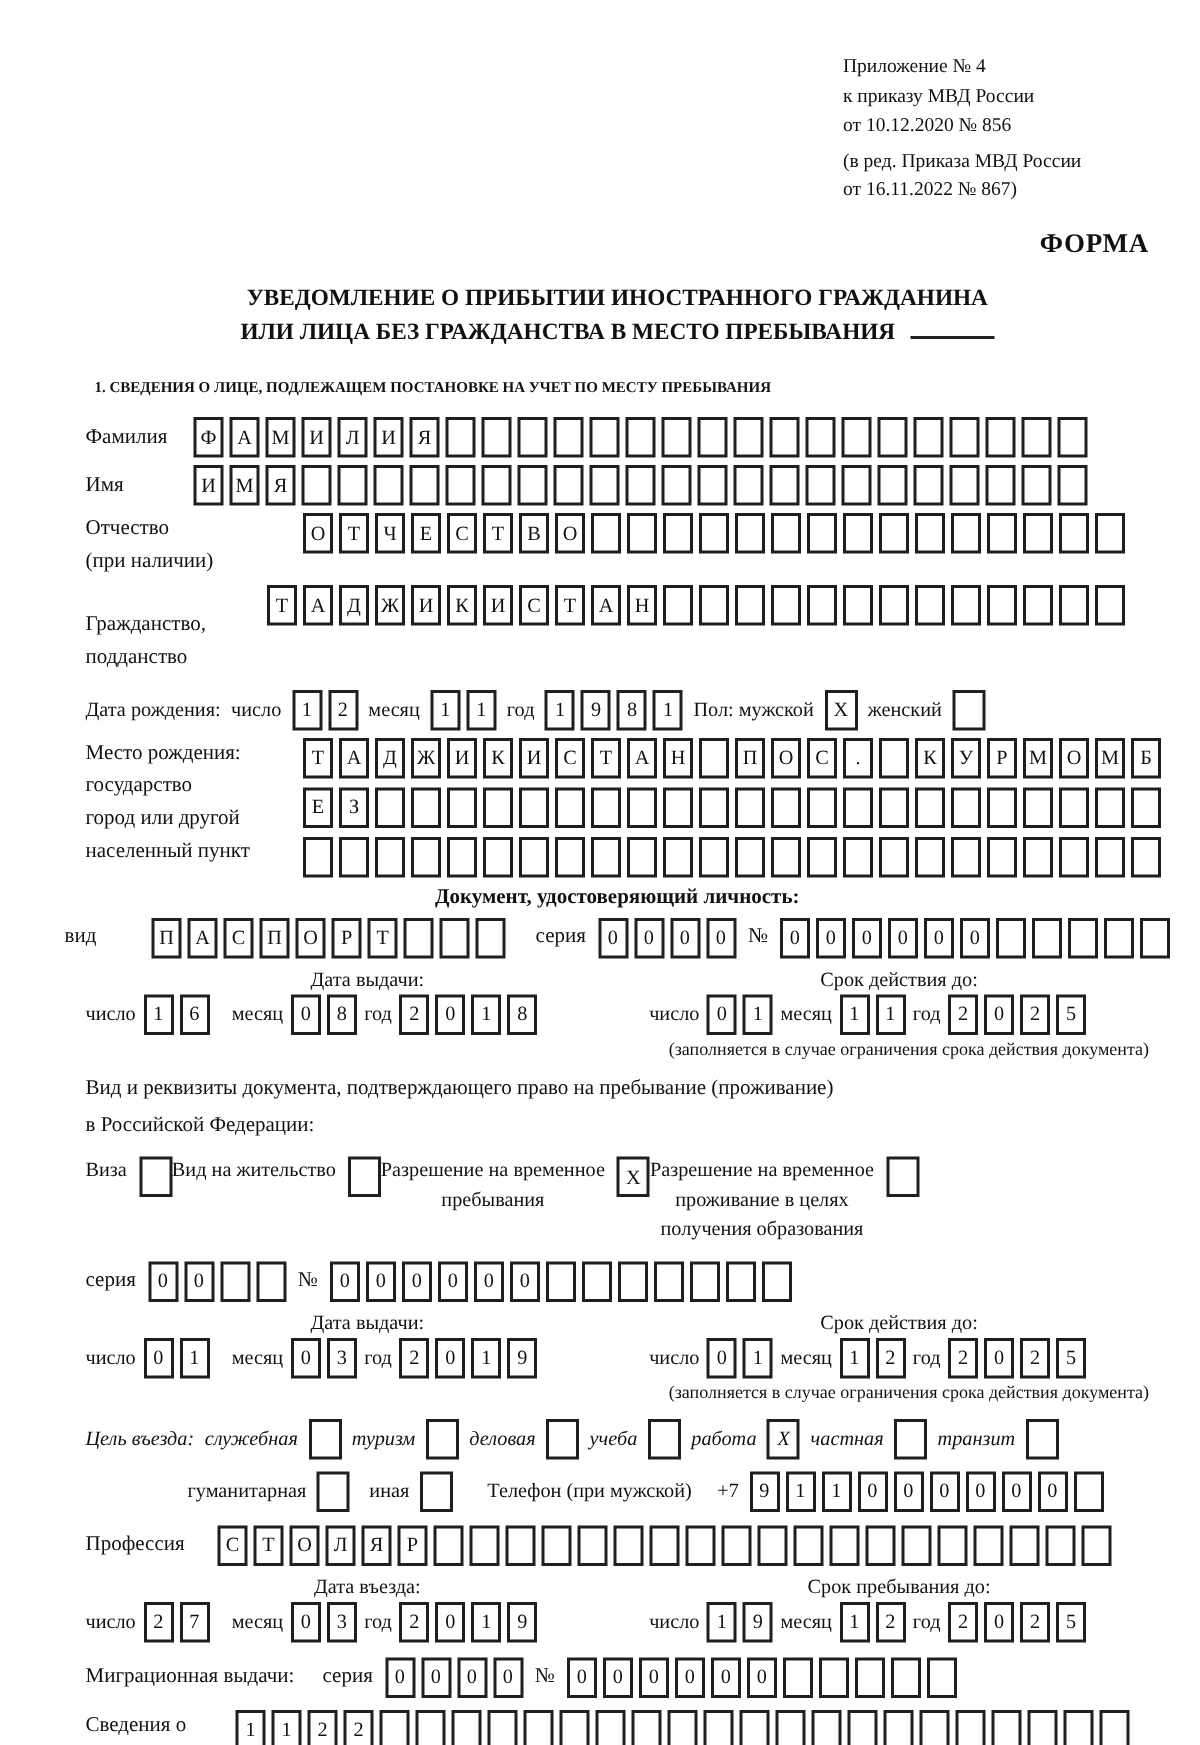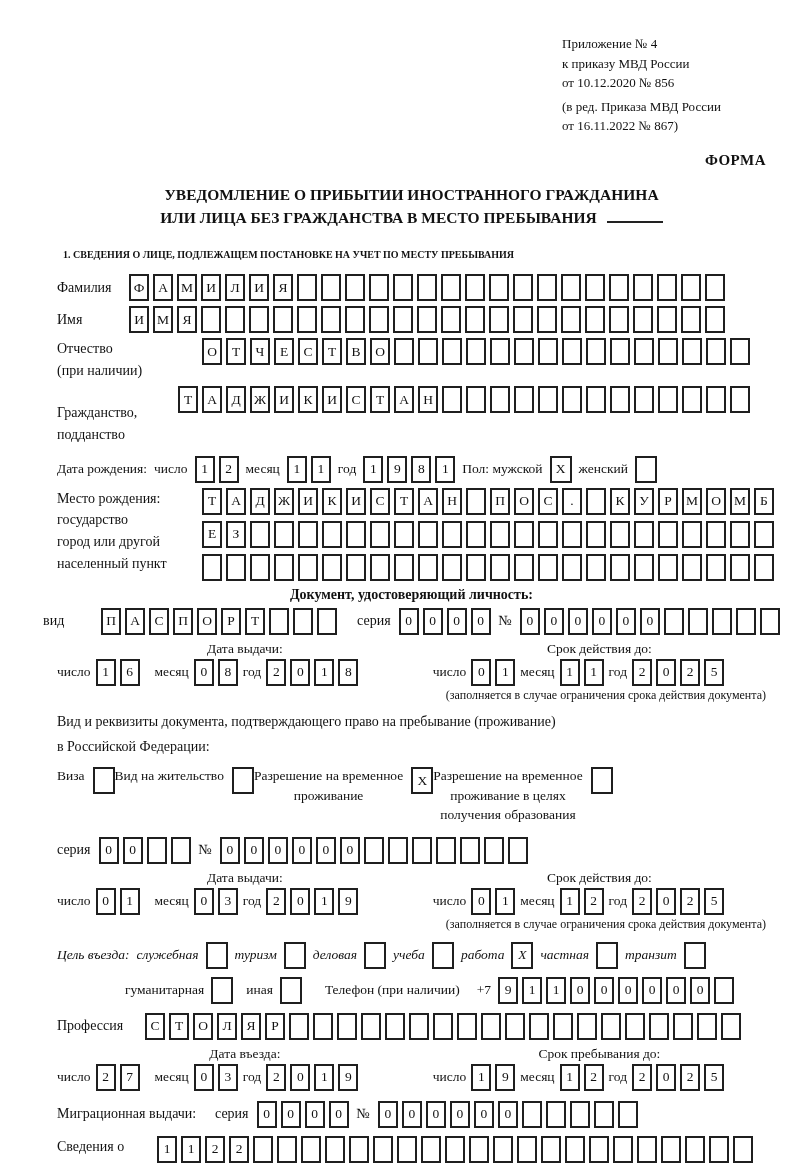--- a/index.html
+++ b/index.html
@@ -6,21 +6,21 @@
   body {
     width:800px; min-height:1163px;
     font-family:"Liberation Serif","DejaVu Serif",serif;
     color:#111; -webkit-font-smoothing:antialiased;
   }
   .page { padding:34px 34px 30px 57px; }
 
   
   .req-block { margin-left:505px; font-size:13px; line-height:1.5; }
   .req-note { margin-top:4px; }
-  .forma { text-align:right; font-weight:bold; font-size:15px; margin-top:16px; letter-spacing:.5px; }
+  .forma { text-align:right; font-weight:bold; font-size:18px; margin-top:16px; letter-spacing:.5px; }
 
   
   .title { text-align:center; font-weight:bold; font-size:15.5px; line-height:1.5; margin-top:14px; }
   .title .blank { display:inline-block; width:56px; border-bottom:2px solid #222; height:14px; margin-left:10px; }
 
   .section-title { font-weight:bold; font-size:10px; margin:20px 0 14px 6px; }
 
   
   .row { display:flex; align-items:flex-start; margin:5px 0; }
   .row.center { align-items:center; }
@@ -412,21 +412,21 @@
       <span class="txt">Виза</span>
       <span class="cb"></span>
     </div>
     <div class="opt">
       <span class="txt">Вид на жительство</span>
       <span class="cb"></span>
     </div>
     <div class="opt">
       <span class="txt">
         <span>Разрешение на временное</span><br>
-        <span>проживание</span>
+        <span>пребывания</span>
       </span>
       <span class="cb">X</span>
     </div>
     <div class="opt">
       <span class="txt">
         <span>Разрешение на временное</span><br>
         <span>проживание в целях</span><br>
         <span>получения образования</span>
       </span>
       <span class="cb"></span>
@@ -522,21 +522,21 @@
     <span>частная</span>
     <span class="cb"></span>
     <span>транзит</span>
     <span class="cb"></span>
   </div>
   <div class="purpose-row2">
     <span>гуманитарная</span>
     <span class="cb"></span>
     <span style="margin-left:6px;">иная</span>
     <span class="cb"></span>
-    <span style="margin-left:16px;">Телефон (при наличии)</span>
+    <span style="margin-left:16px;">Телефон (при мужской)</span>
     <span style="margin-left:10px;">+7</span>
     <span class="cells">
         <span class="cell">9</span>
         <span class="cell">1</span>
         <span class="cell">1</span>
         <span class="cell">0</span>
         <span class="cell">0</span>
         <span class="cell">0</span>
         <span class="cell">0</span>
         <span class="cell">0</span>

